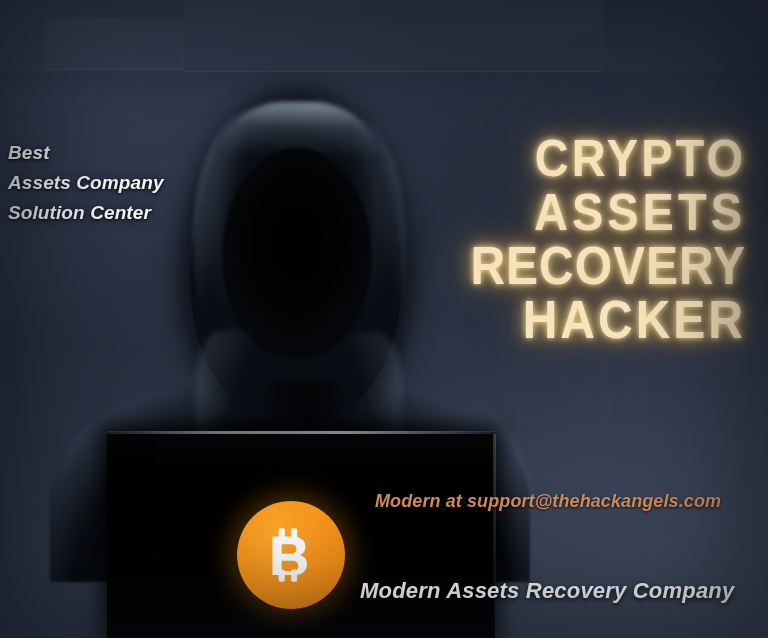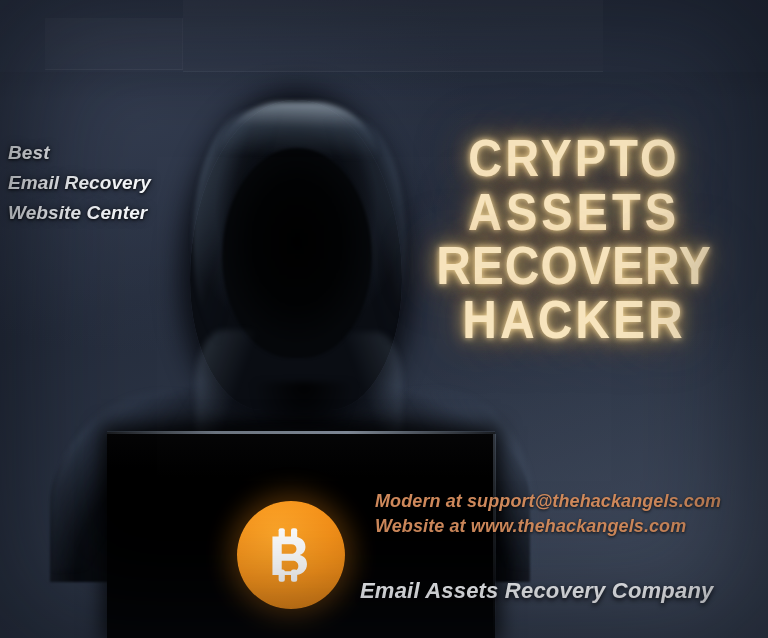--- a/index.html
+++ b/index.html
@@ -133,22 +133,22 @@
     position:absolute; left:8px; top:138px; width:210px;
     font-size:19px; font-weight:bold; font-style:italic;
     line-height:30px; color:#f4f6f9;
     text-shadow:0 1px 3px rgba(0,0,0,.85), 0 0 10px rgba(0,0,0,.5);
     letter-spacing:.1px;
   }
   .left-copy div { white-space:nowrap; }
 
   
   .title-block {
-    position:absolute; right:8px; top:128px; width:372px;
-    text-align:center;
+    position:absolute; right:22px; top:128px; width:372px;
+    text-align:right;
   }
   .title-line {
     display:block;
     font-family:"Liberation Sans", sans-serif;
     font-weight:bold;
     color:#f7e4bd;
     line-height:54px;
     letter-spacing:2px;
     white-space:nowrap;
     transform:scaleY(1.12);
@@ -222,22 +222,22 @@
     <div class="neck-shadow"></div>
   </div>
 
   <div class="laptop-glow"></div>
   <div class="laptop-screen"></div>
   <div class="laptop-bezel-top"></div>
   <div class="laptop-edge-r"></div>
 
   <div class="left-copy">
     <div>Best</div>
-    <div>Email Recovery</div>
-    <div>Website Center</div>
+    <div>Assets Company</div>
+    <div>Solution Center</div>
   </div>
 
   <div class="title-block">
     <span class="title-line t1">CRYPTO</span>
     <span class="title-line t2">ASSETS</span>
     <span class="title-line t3">RECOVERY</span>
     <span class="title-line t4">HACKER</span>
   </div>
 
   <div class="btc">
@@ -247,19 +247,18 @@
         <rect x="32" y="6" width="6" height="12" rx="2"></rect>
         <rect x="20" y="46" width="6" height="12" rx="2"></rect>
         <rect x="32" y="46" width="6" height="12" rx="2"></rect>
         <path d="M14 14h20c7.2 0 12 4.1 12 9.9 0 4.2-2.3 7-5.6 8.1 4.2 1 7.1 4.1 7.1 8.9 0 6.3-5 10.6-13 10.6H14V14zm9 7.6v9.2h9.1c3.2 0 5.2-1.7 5.2-4.6 0-3-2-4.6-5.2-4.6H23zm0 16v10.2h10.4c3.5 0 5.7-1.9 5.7-5.1 0-3.2-2.2-5.1-5.7-5.1H23z"></path>
       </g>
     </svg>
   </div>
 
   <div class="contact">
     <div>Modern at support@thehackangels.com</div>
-    <div>Website at www.thehackangels.com</div>
-  </div>
-
-  <div class="tagline">Email Assets Recovery Company</div>
+  </div>
+
+  <div class="tagline">Modern Assets Recovery Company</div>
 
   <div class="vignette"></div>
 </div>
 
 </body></html>

